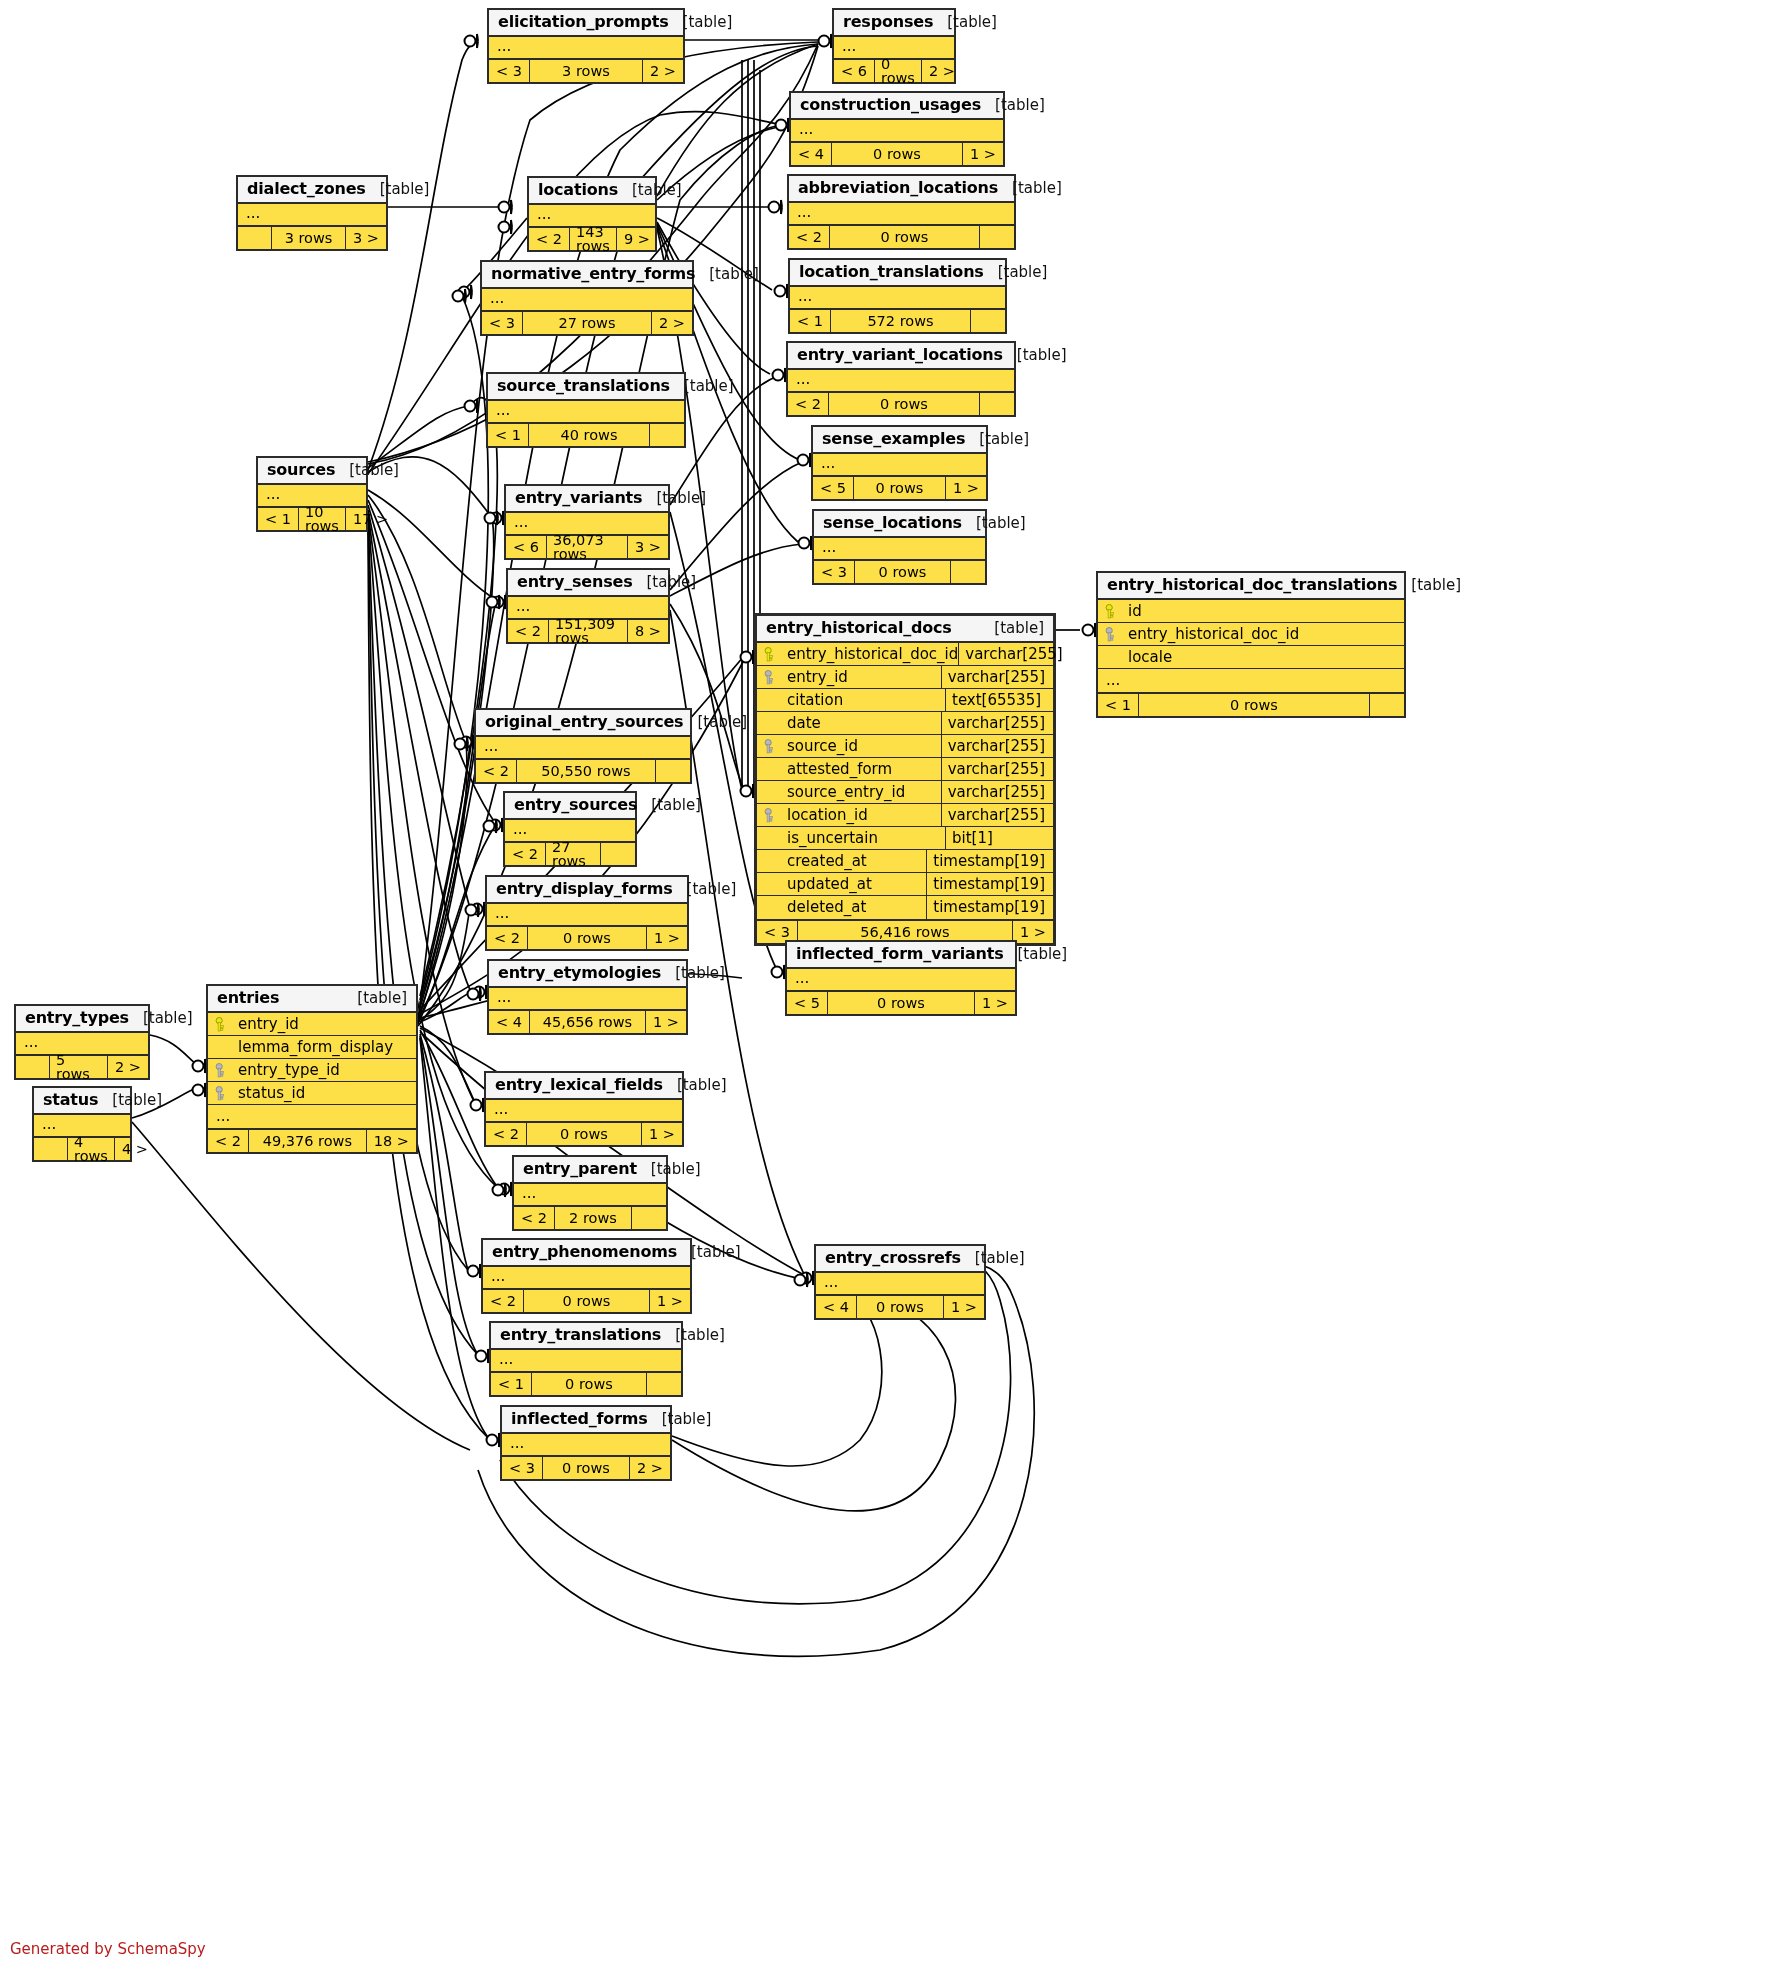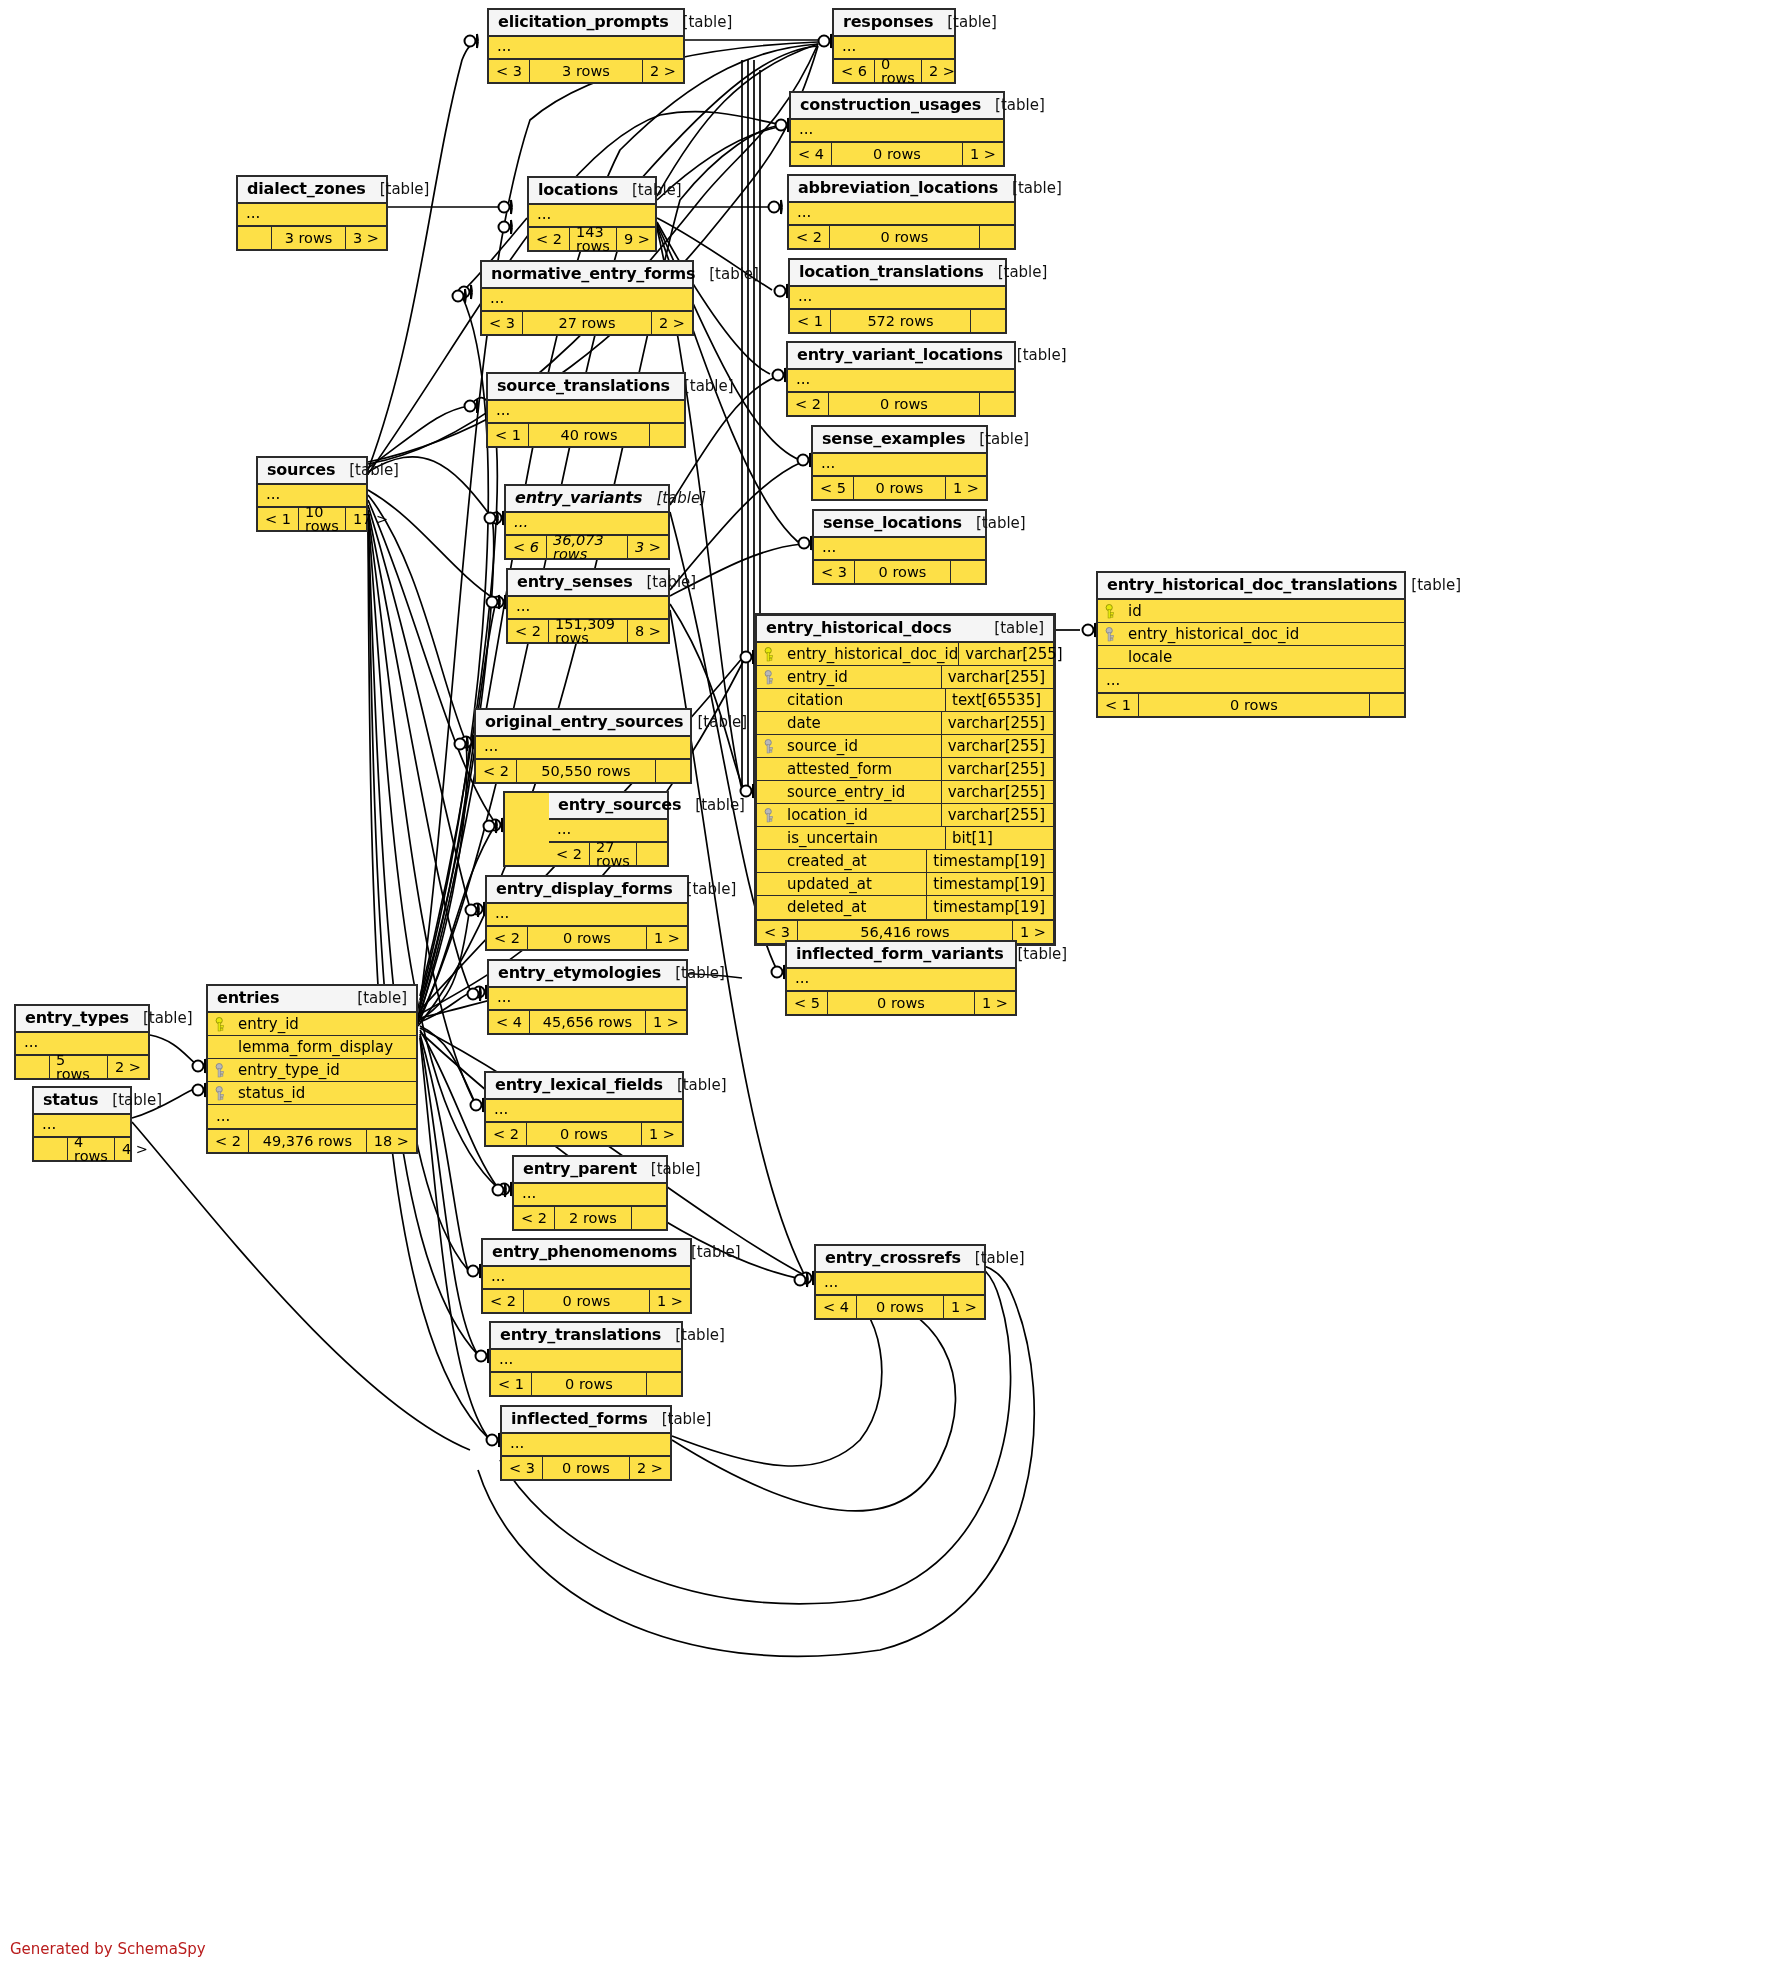--- a/index.html
+++ b/index.html
@@ -444,21 +444,21 @@
         </div>
         <div class="t-body">
           <div class="t-ellipsis">...</div>
         </div>
         <div class="t-foot">
           <span class="f-left">&lt; 1</span>
           <span class="f-mid">10 rows</span>
           <span class="f-right">17 &gt;</span>
         </div>
       </div>
-      <div class="tbl" style="left: 504px; top: 484px; width: 166px; font-style: italic;">
+      <div class="tbl" style="left: 504px; top: 484px; width: 166px;">
         <div class="t-head">
           <span class="t-name">entry_variants</span>
           <span class="t-tag">[table]</span>
         </div>
         <div class="t-body">
           <div class="t-ellipsis">...</div>
         </div>
         <div class="t-foot">
           <span class="f-left">&lt; 6</span>
           <span class="f-mid">36,073 rows</span>
@@ -643,21 +643,21 @@
         </div>
         <div class="t-body">
           <div class="t-ellipsis">...</div>
         </div>
         <div class="t-foot">
           <span class="f-left">&lt; 2</span>
           <span class="f-mid">50,550 rows</span>
           <span class="f-right"></span>
         </div>
       </div>
-      <div class="tbl" style="left: 503px; top: 791px; width: 166px; padding-left: 44px;">
+      <div class="tbl" style="left: 503px; top: 791px; width: 134px;">
         <div class="t-head">
           <span class="t-name">entry_sources</span>
           <span class="t-tag">[table]</span>
         </div>
         <div class="t-body">
           <div class="t-ellipsis">...</div>
         </div>
         <div class="t-foot">
           <span class="f-left">&lt; 2</span>
           <span class="f-mid">27 rows</span>

